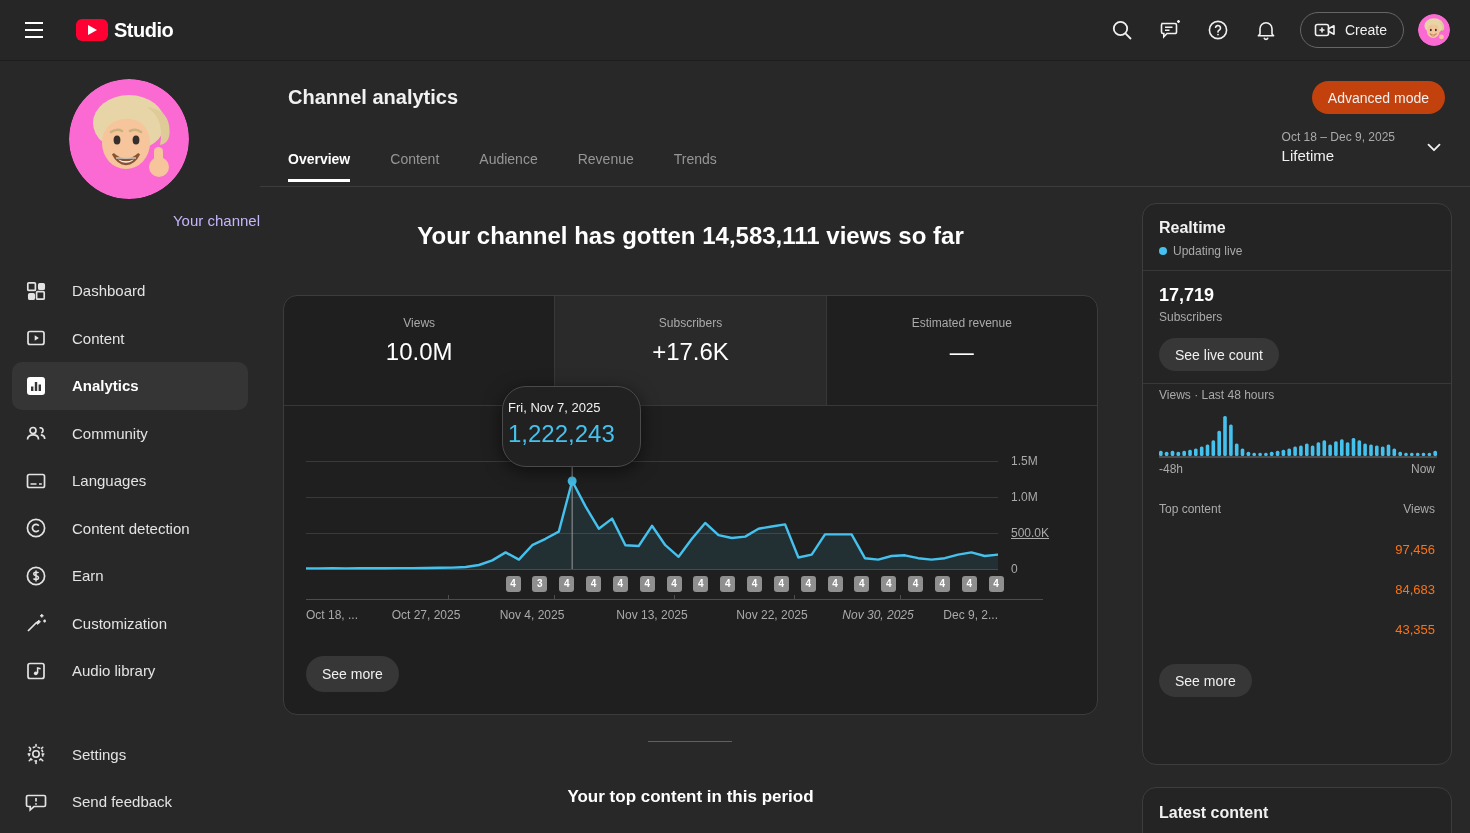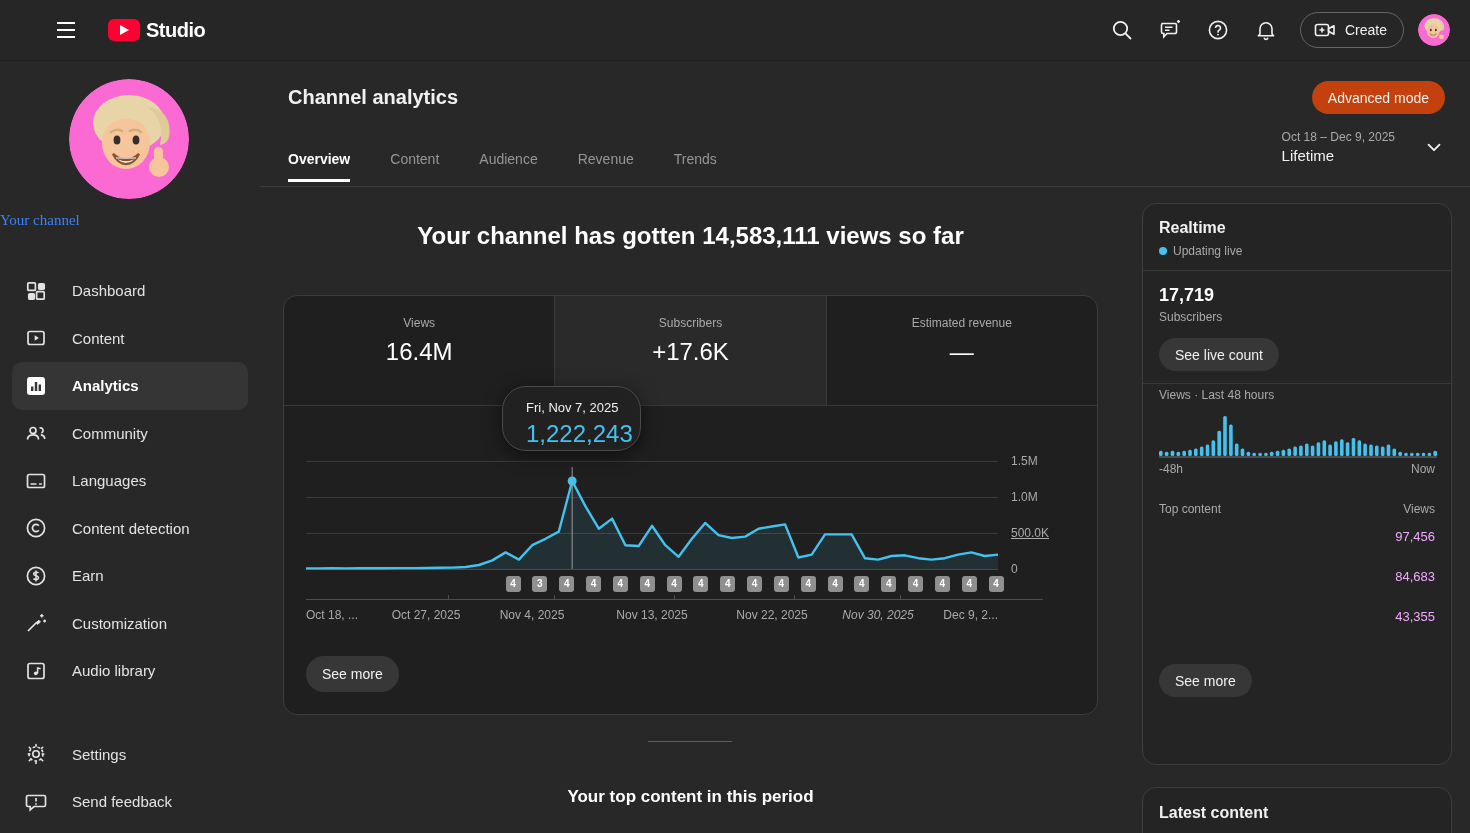--- a/index.html
+++ b/index.html
@@ -1,21 +1,21 @@
 <!DOCTYPE html>
 <html><head>
 <meta charset="utf-8">
 <style>
   * { margin:0; padding:0; box-sizing:border-box; }
   html,body { width:1470px; height:833px; overflow:hidden; background:#282828;
     font-family:"Liberation Sans","DejaVu Sans",sans-serif; color:#f1f1f1; }
 
   
   .topbar { position:absolute; left:0; top:0; width:1470px; height:60px; background:#262626;
-    display:flex; align-items:center; z-index:50; box-shadow:0 1px 0 rgba(0,0,0,.25);padding-left:32px; }
+    display:flex; align-items:center; z-index:50; box-shadow:0 1px 0 rgba(0,0,0,.25); }
   .hamburger { width:40px; height:40px; margin-left:14px; display:flex; flex-direction:column;
     justify-content:center; gap:5px; align-items:center; cursor:pointer; border-radius:50%; }
   .hamburger i { display:block; width:18px; height:2px; background:#fff; }
   .logo { display:flex; align-items:center; gap:6px; margin-left:22px; cursor:pointer; }
   .logo-badge { width:32px; height:22px; border-radius:6px; background:#f03; position:relative; }
   .logo-badge:after { content:""; position:absolute; left:12px; top:5.5px; border-left:9px solid #fff;
     border-top:5.5px solid transparent; border-bottom:5.5px solid transparent; }
   .logo-text { font-size:20px; font-weight:700; letter-spacing:-0.5px; color:#fff; }
   .topbar-right { margin-left:auto; display:flex; align-items:center; gap:8px; margin-right:20px; }
   .tb-icon { width:40px; height:40px; display:flex; align-items:center; justify-content:center;
@@ -23,22 +23,22 @@
   .tb-icon svg { stroke:#f1f1f1; }
   .create-btn { height:36px; border:1px solid #666; border-radius:18px; background:transparent;
     color:#f1f1f1; font-size:14px; font-weight:500; display:flex; align-items:center; gap:8px;
     padding:0 16px 0 12px; cursor:pointer; margin:0 6px; font-family:inherit; }
   .avatar-sm { width:32px; height:32px; border-radius:50%; overflow:hidden; cursor:pointer; }
 
   
   .sidebar { position:absolute; left:0; top:60px; width:260px; height:773px; background:#282828; }
   .channel-avatar { position:absolute; left:69px; top:19px; width:120px; height:120px;
     border-radius:50%; overflow:hidden; cursor:pointer; }
-  .channel-label { position:absolute; left:0; top:152px; width:260px; text-align:left;
-    font-size:15px; color:#3b82f6;font-family:Liberation Serif, serif; }
+  .channel-label { position:absolute; left:0; top:152px; width:260px; text-align:right;
+    font-size:15px; color:#c4b5fd; }
   .nav { position:absolute; left:0; top:207px; width:260px; }
   .nav-item { display:flex; align-items:center; height:47.5px; padding-left:24px; gap:24px;
     font-size:15px; color:#e3e3e3; cursor:pointer; }
   .nav-item svg { flex:0 0 24px; }
   .nav-item.selected { background:#353535; border-radius:10px; margin:0 12px; padding-left:12px;
     font-weight:700; color:#fff; }
   .nav-gap { height:36px; }
 
   
   .main { position:absolute; left:260px; top:60px; width:1210px; height:773px; }
@@ -71,23 +71,23 @@
   .chart-wrap { position:absolute; left:22px; top:155px; width:692px; height:130px; }
   .gridline { position:absolute; left:0; width:692px; height:1px; background:#3a3a3a; }
   .ylab { position:absolute; left:727px; font-size:12px; color:#aaa; }
   .badges { position:absolute; left:0; top:280px; width:815px; height:16px; }
   .badge { position:absolute; top:0; width:15px; height:16px; background:#8f8f8f; border-radius:3px;
     color:#fff; font-size:10px; font-weight:700; text-align:center; line-height:16px; cursor:pointer; }
   .xaxis-line { position:absolute; left:22px; top:303px; width:737px; height:1px; background:#4d4d4d; }
   .xtick { position:absolute; top:-4px; width:1px; height:4px; background:#4d4d4d; }
   .xlabs { position:absolute; left:0; top:312px; width:815px; font-size:12px; color:#aaa; }
   .xlab { position:absolute; white-space:nowrap; }
-  .tooltip { position:absolute; left:218px; top:90px; width:139px; height:65px; background:#212121;
+  .tooltip { position:absolute; left:218px; top:90px; width:139px; height:81px; background:#212121;
     border:1px solid #4a4a4a; border-radius:24px; box-shadow:0 4px 18px rgba(0,0,0,.55);
-    padding:13px 0 0 23px; z-index:5; }
+    padding:13px 0 0 5px; z-index:5; }
   .tooltip .tt-date { font-size:13px; color:#f1f1f1; font-weight:500; }
   .tooltip .tt-val { font-size:24px; margin-top:5px; }
   .pill { background:#373737; color:#f1f1f1; border:none; border-radius:18px; height:36px;
     padding:0 16px; font-size:14px; font-weight:500; cursor:pointer; font-family:inherit; }
   .card-seemore { position:absolute; left:22px; top:360px; }
 
   .mid-divider { position:absolute; left:388px; top:681px; width:84px; height:1px; background:#606060; }
   .bottom-heading { position:absolute; left:23px; top:727px; width:815px; text-align:center;
     font-size:17px; font-weight:700; color:#fff; }
 
@@ -100,22 +100,22 @@
   .rt-title { font-size:16px; font-weight:700; padding-top:15px; color:#f1f1f1; }
   .rt-live { display:flex; align-items:center; gap:6px; margin-top:7px; font-size:12px; color:#aaa; }
   .live-dot { width:8px; height:8px; border-radius:50%; }
   .rt-div { height:1px; background:#383838; margin-top:12px; }
   .rt-big { font-size:18px; font-weight:700; color:#fff; margin-top:14px; }
   .rt-sub { font-size:12px; color:#aaa; margin-top:4px; }
   .rt-btn { margin-top:14px; height:33px; }
   .rt-bars { margin-top:12px; width:278px; height:44px; display:block; }
   .rt-axis { display:flex; justify-content:space-between; font-size:12px; color:#aaa; margin-top:4px; }
   .rt-tc-head { display:flex; justify-content:space-between; font-size:12px; color:#aaa; margin-top:26px; }
-  .rt-row { height:40px; display:flex; align-items:flex-start; justify-content:flex-end;
-    font-size:13px; color:#f0abfc; cursor:pointer; }
+  .rt-row { height:40px; display:flex; align-items:center; justify-content:flex-end;
+    font-size:13px; color:#f97316; cursor:pointer; }
   .rt-rows { margin-top:13px; }
   .rt-seemore { margin-top:15px; }
   .lc-title { font-size:16px; font-weight:700; padding:16px; color:#f1f1f1; }
 </style>
 </head>
 <body>
 
 <div class="topbar">
   <div class="hamburger">
       <i></i>
@@ -309,21 +309,21 @@
       <path d="M6 9.5 l6 6 6 -6" stroke-linecap="round" stroke-linejoin="round"></path>
       </svg>
   </div>
 
   <div class="headline">Your channel has gotten 14,583,111 views so far</div>
 
   <div class="metric-card">
     <div class="metric-tabs">
       <div class="metric">
         <div class="m-label">Views</div>
-        <div class="m-value">16.4M</div>
+        <div class="m-value">10.0M</div>
       </div>
       <div class="metric alt">
         <div class="m-label">Subscribers</div>
         <div class="m-value">+17.6K</div>
       </div>
       <div class="metric">
         <div class="m-label">Estimated revenue</div>
         <div class="m-value">—</div>
       </div>
     </div>

